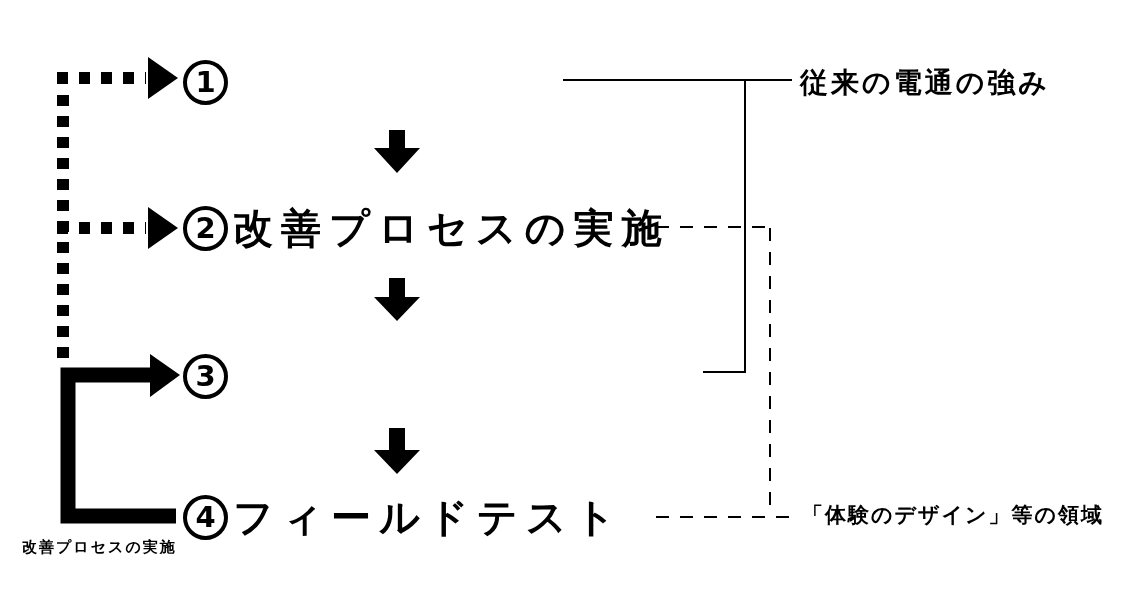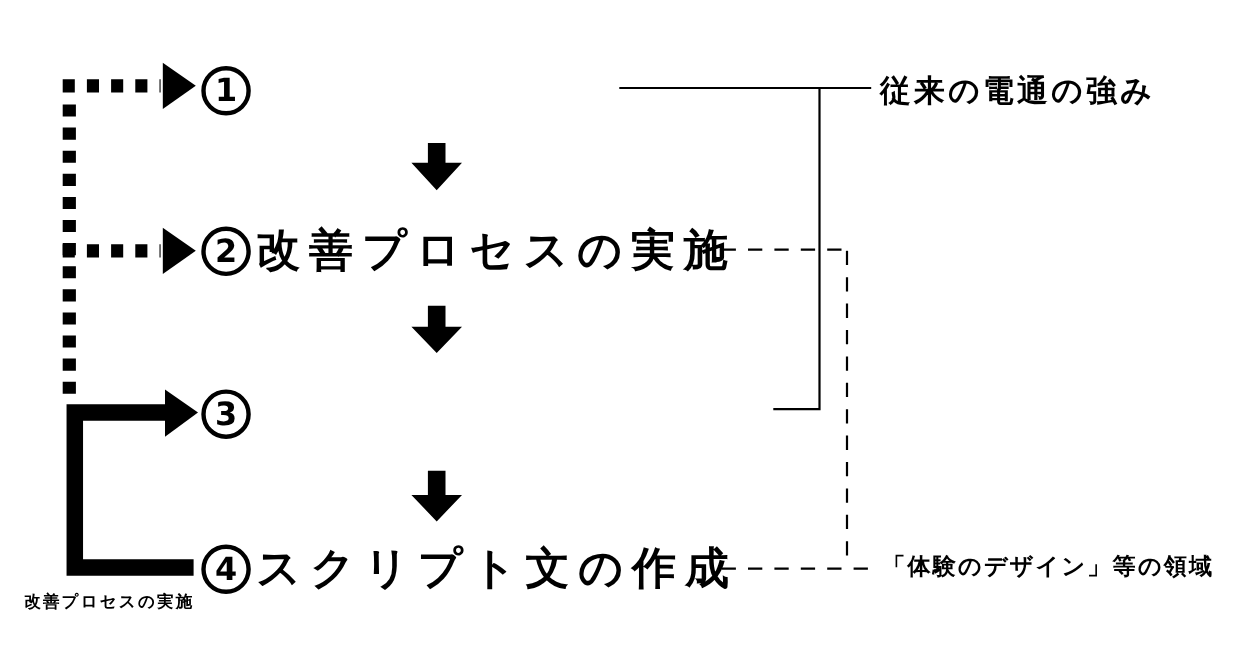--- a/index.html
+++ b/index.html
@@ -120,21 +120,21 @@
     <span class="num">2</span>
     <span class="title">改善プロセスの実施</span>
   </div>
 
   <div class="step" id="step-3">
     <span class="num">3</span>
   </div>
 
   <div class="step" id="step-4">
     <span class="num">4</span>
-    <span class="title">スクリプト文の作成</span>
+    <span class="title">フィールドテスト</span>
   </div>
 
   <div class="annotation" id="ann-top-right">従来の電通の強み</div>
 
   <div class="annotation" id="ann-bottom-left">改善プロセスの実施</div>
 
   <div class="annotation" id="ann-bottom-right">「体験のデザイン」等の領域</div>
 
 </div>
 

